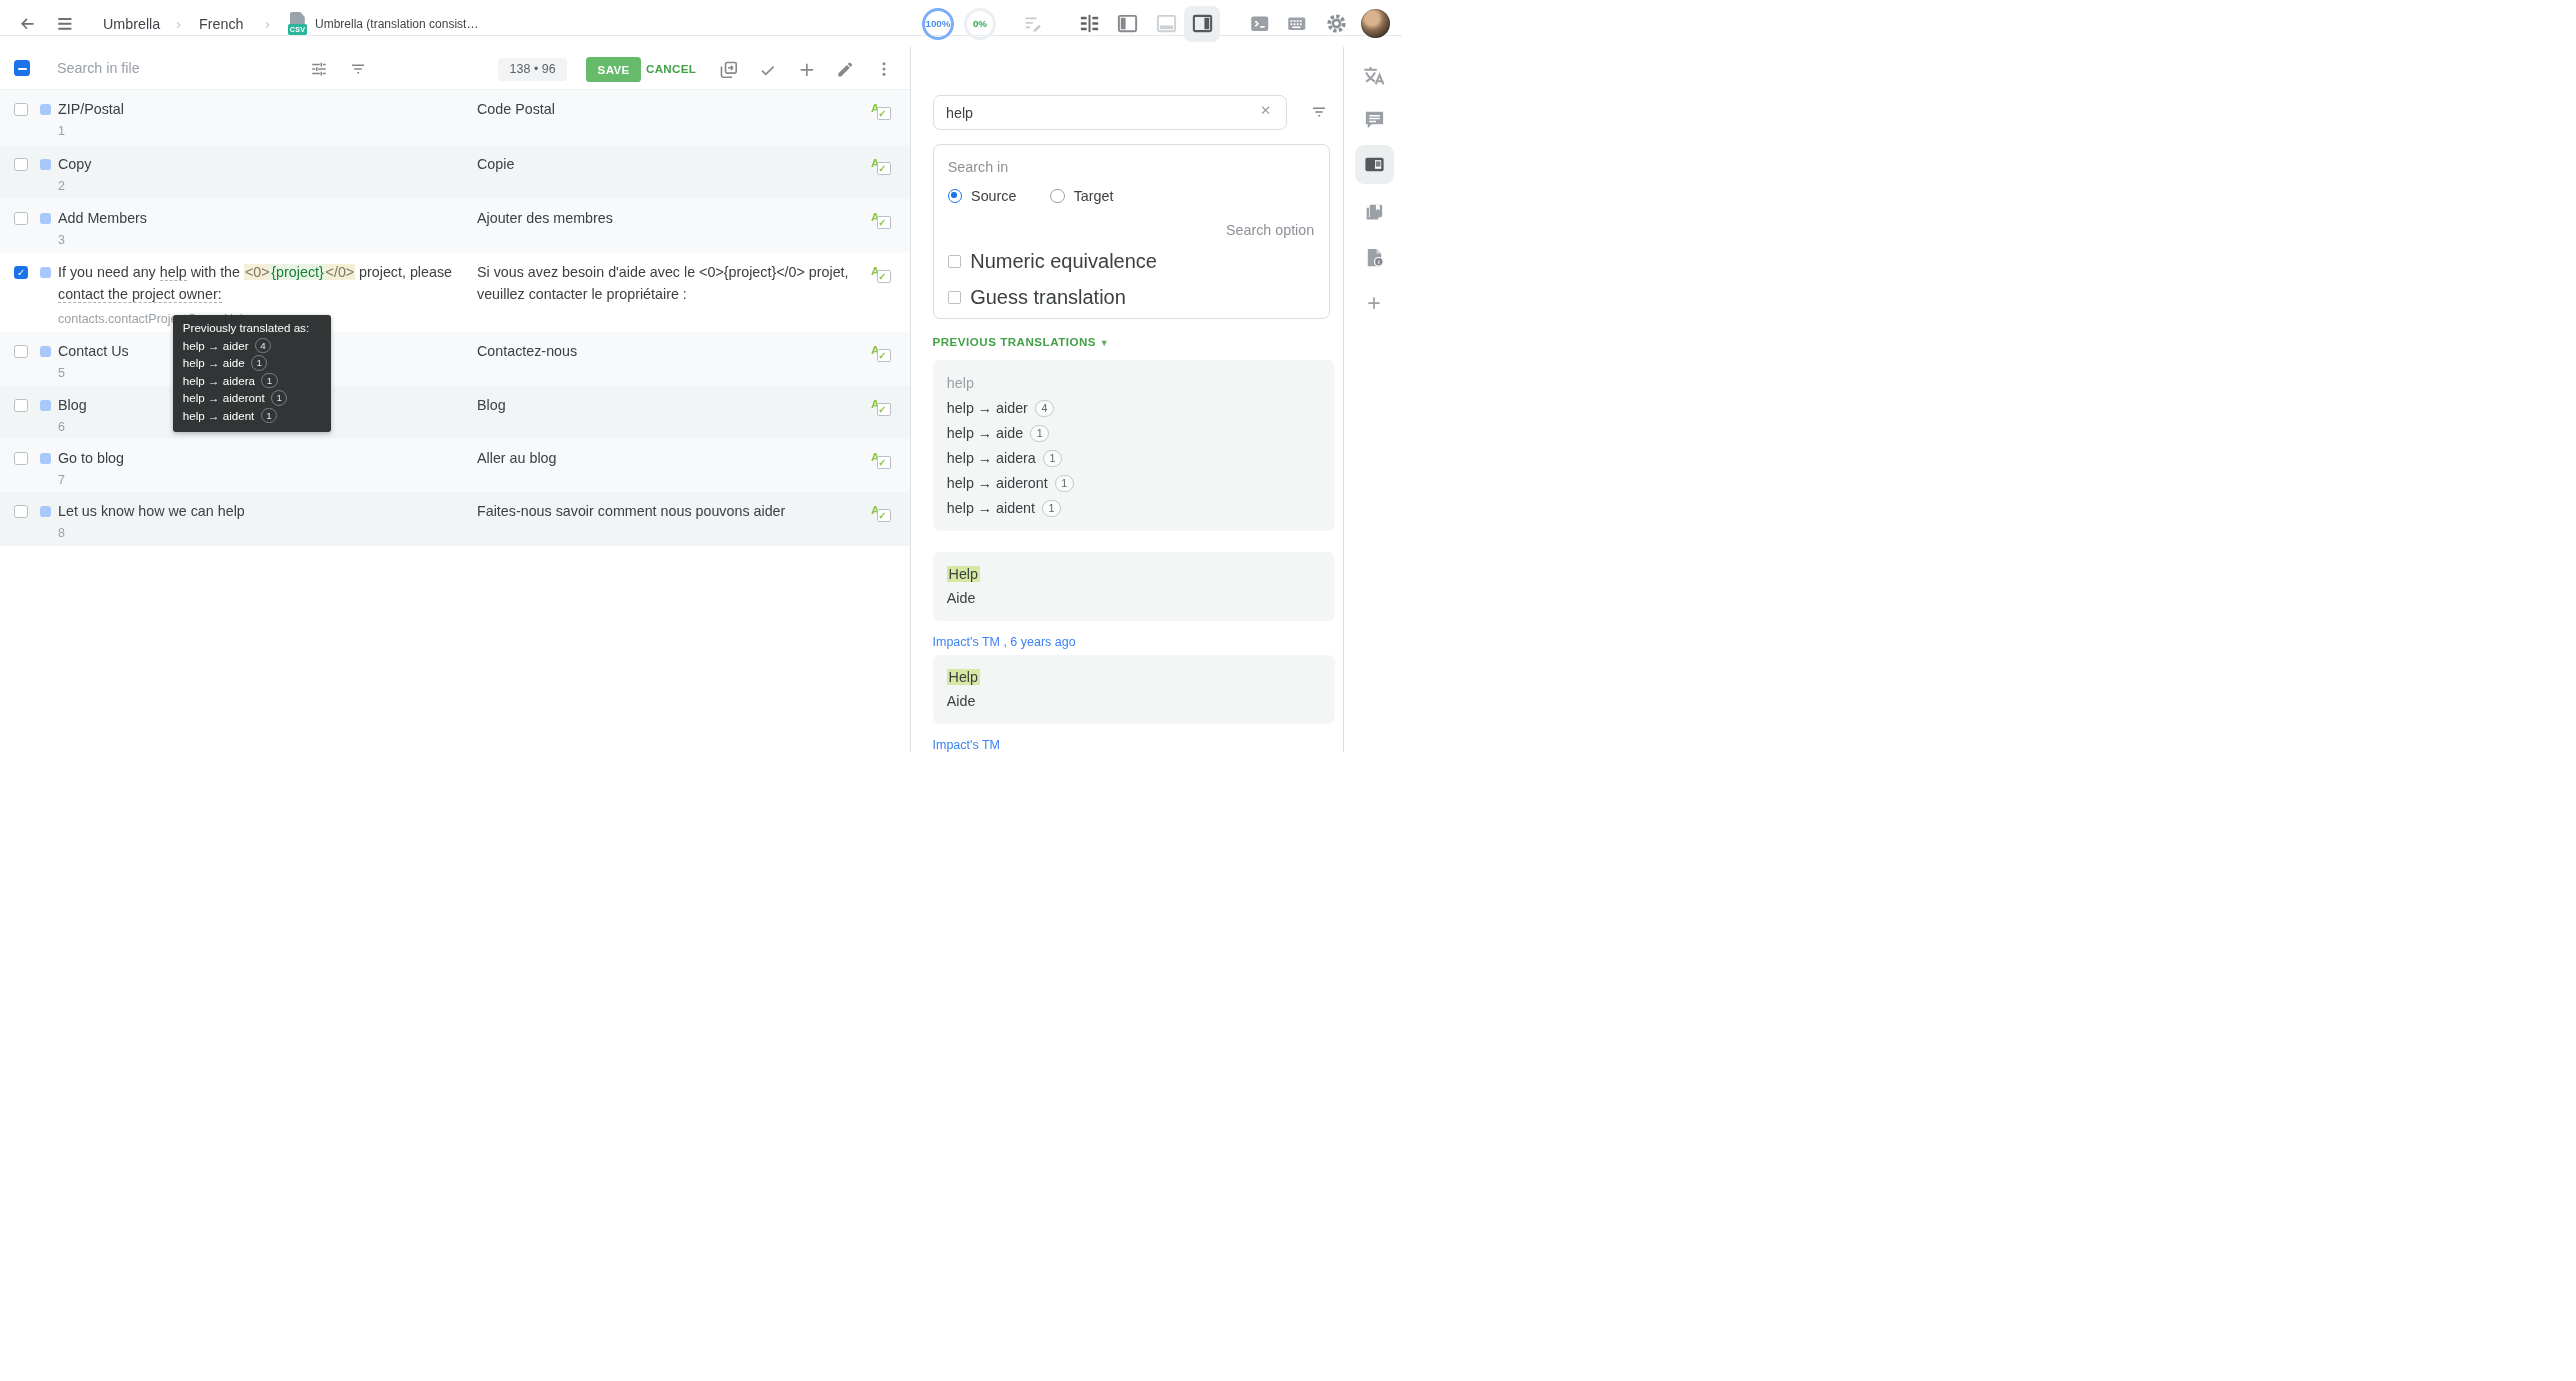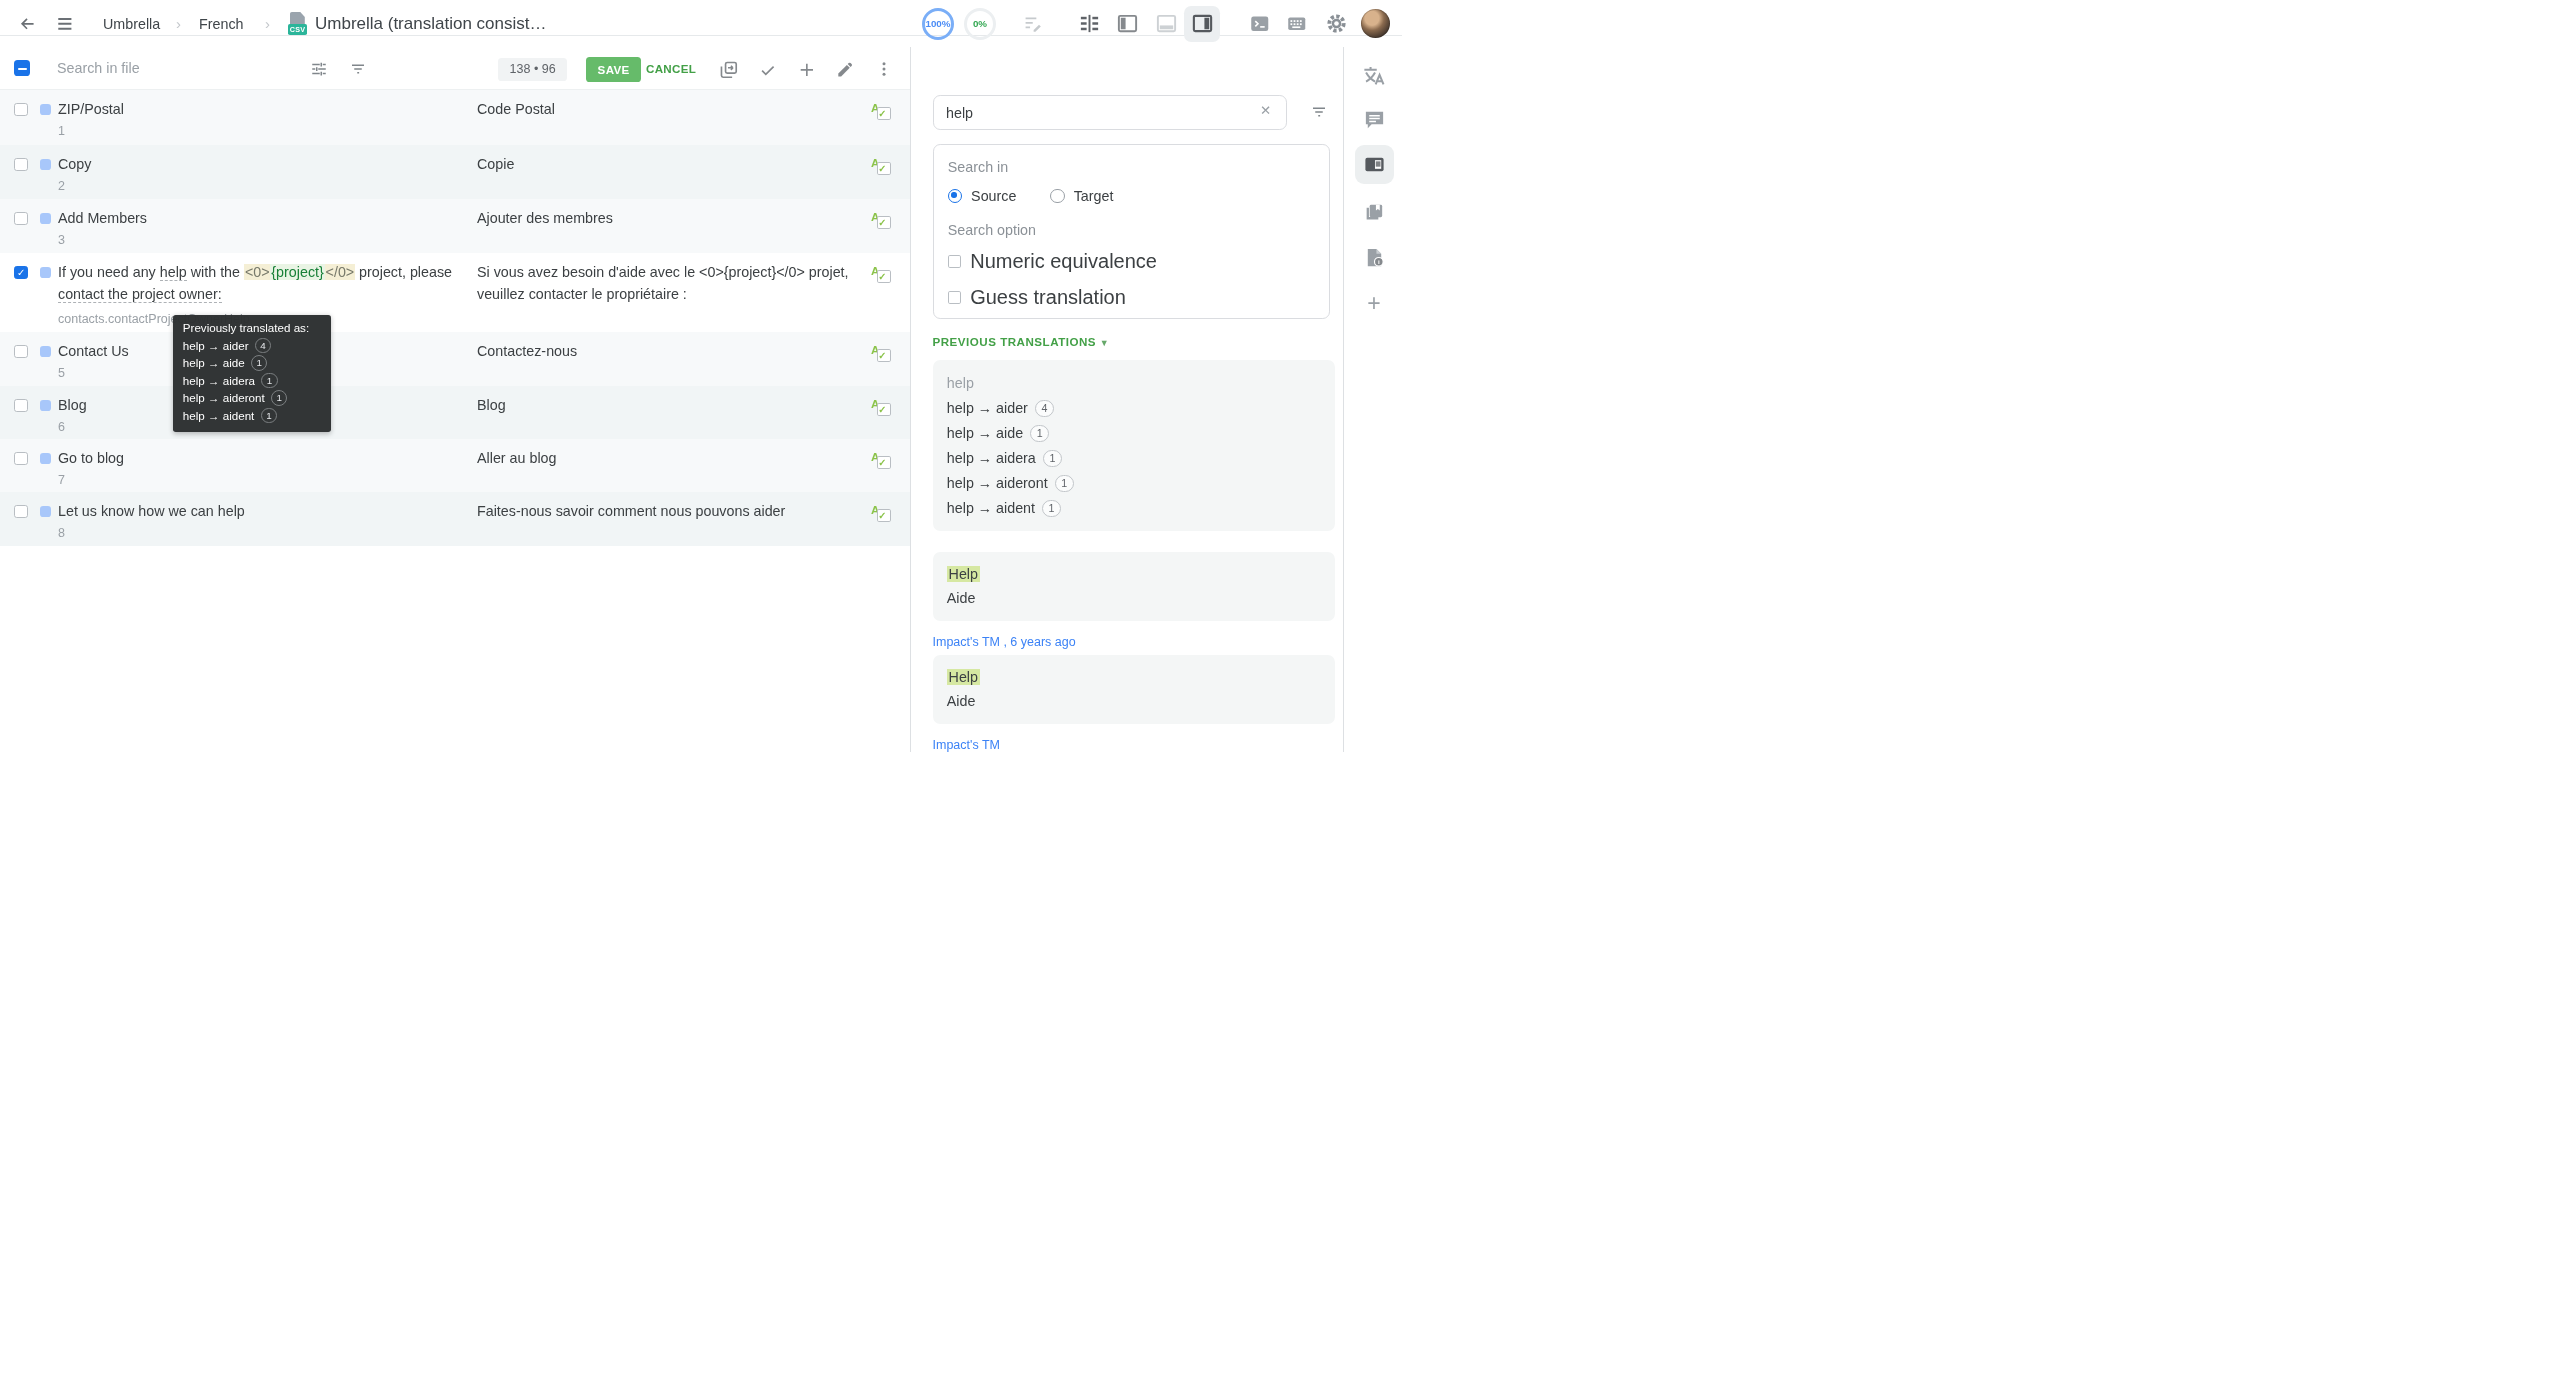--- a/index.html
+++ b/index.html
@@ -7,21 +7,21 @@
     font-family:"Liberation Sans", sans-serif; color:#3c4043; }
   .page { position:relative; width:1402px; height:752px; }
 
   
   .topbar { position:absolute; left:0; top:0; width:1402px; height:36px;
     background:#fff; border-bottom:0.9px solid #e6e9eb; z-index:5; }
   .tb-item { position:absolute; top:0; height:47px; display:flex; align-items:center; }
   .icon-btn { color:#6b7075; display:flex; align-items:center; justify-content:center; }
   .crumb { font-size:14.3px; color:#3f454a; }
   .crumb-sep { color:#c3c7cb; font-size:15px; }
-  .file-title { font-size:17px; color:#3f454a; white-space:nowrap; }
+  .file-title { font-size:12px; color:#3f454a; white-space:nowrap; }
   .csvfile { position:relative; width:19px; height:23px; }
   .csvfile .sheet { position:absolute; left:1.8px; top:0; width:15px; height:19.7px; background:#9aa4ad; border-radius:1.8px;
     clip-path:polygon(0 0, 70% 0, 100% 26%, 100% 100%, 0 100%); }
   .csvfile .badge { position:absolute; left:0; bottom:0; background:#2bb59a; color:#fff; font-size:7.2px; font-weight:bold;
     padding:0.9px 1.8px; border-radius:1.8px; letter-spacing:0.2px; }
   .ring { width:32px; height:32px; border-radius:50%; display:flex; align-items:center; justify-content:center;
     font-size:9.8px; font-weight:bold; }
   .ring-blue { border:3.6px solid #7aaef7; color:#4c8df6; }
   .ring-gray { border:3.6px solid #eceff1; color:#34a853; }
   .active-chip { background:#eceff1; border-radius:7.2px; width:36px; height:36px; display:flex; align-items:center; justify-content:center; }
@@ -375,21 +375,21 @@
       <div class="radio-row">
         <span style="display:flex;align-items:center;gap:9px;">
           <span class="radio on"></span>
           <span>Source</span>
         </span>
         <span style="display:flex;align-items:center;gap:9px;margin-left:25px;">
           <span class="radio"></span>
           <span>Target</span>
         </span>
       </div>
-      <div class="opt-label" style="margin-top:18px;">Search option</div>
+      <div class="opt-label" style="margin-top:18px;text-align:right;">Search option</div>
       <div class="chk-row">
         <span class="chk"></span>
         <span>Numeric equivalence</span>
       </div>
       <div class="chk-row">
         <span class="chk"></span>
         <span>Guess translation</span>
       </div>
     </div>
 

